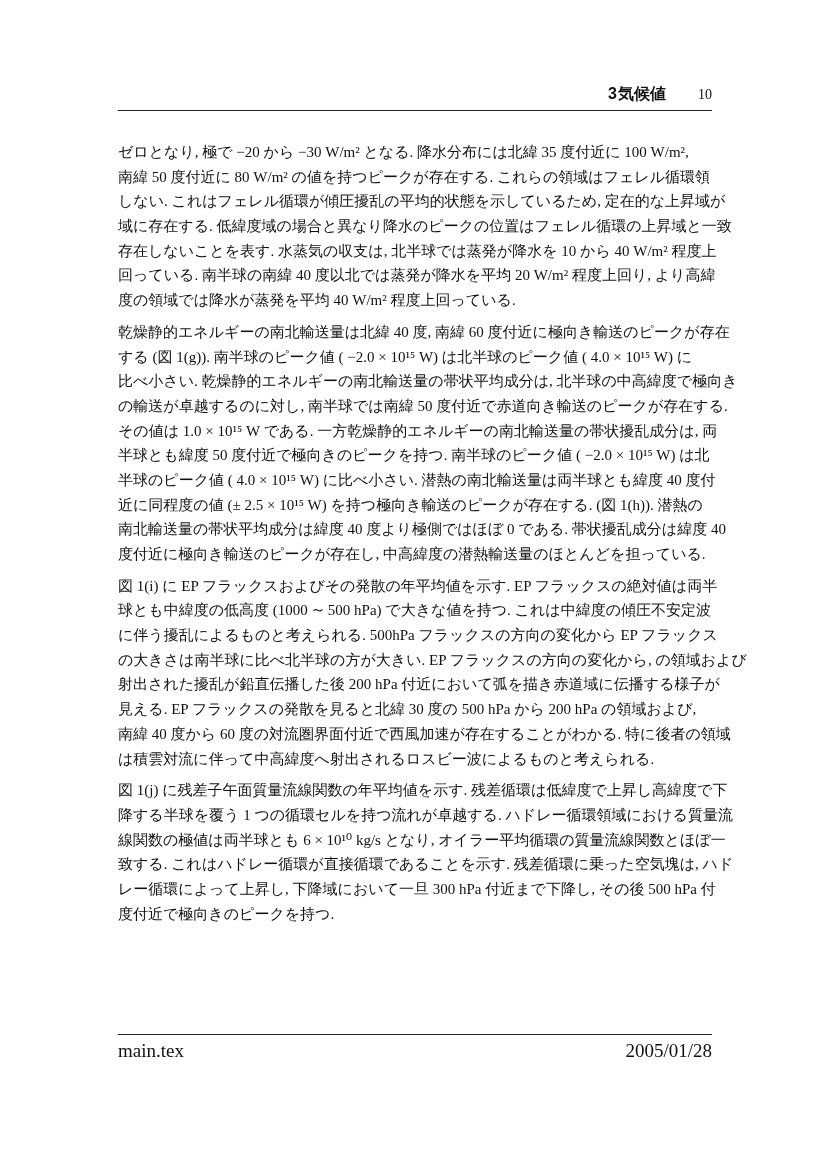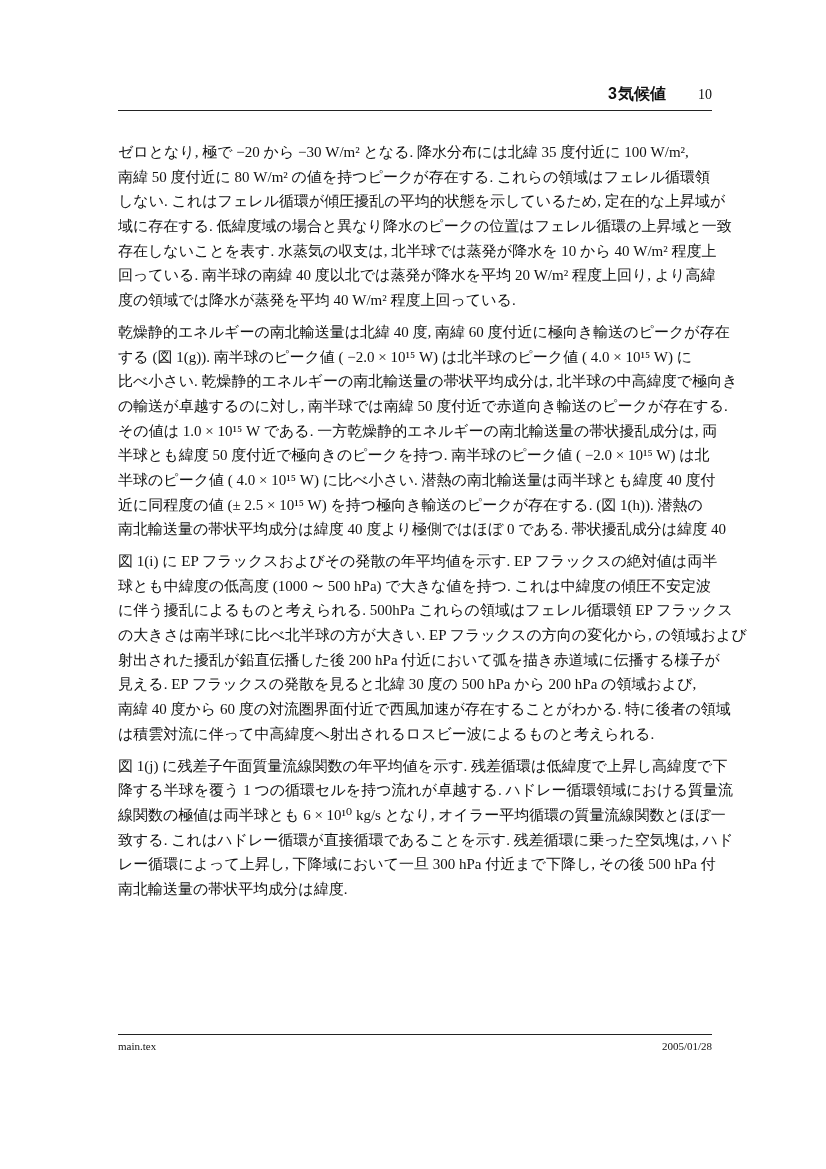--- a/index.html
+++ b/index.html
@@ -57,21 +57,21 @@
     position: absolute;
     left: 118px;
     top: 1034px;
     width: 594px;
     box-sizing: border-box;
     border-top: 1px solid #222222;
     padding-top: 5px;
     display: flex;
     justify-content: space-between;
     align-items: baseline;
-    font-size: 11px;
+    font-size: 19px;
   }
 </style>
 </head>
 <body>
 
 <div class="page">
 
   <div class="header">
     <span class="sec-num">3</span>
     <span class="sec-title">気候値</span>
@@ -93,40 +93,41 @@
     <div class="para">
       <div class="line">乾燥静的エネルギーの南北輸送量は北緯 40 度, 南緯 60 度付近に極向き輸送のピークが存在</div>
       <div class="line">する (図 1(g)). 南半球のピーク値 ( −2.0 × 10¹⁵ W) は北半球のピーク値 ( 4.0 × 10¹⁵ W) に</div>
       <div class="line">比べ小さい. 乾燥静的エネルギーの南北輸送量の帯状平均成分は, 北半球の中高緯度で極向き</div>
       <div class="line">の輸送が卓越するのに対し, 南半球では南緯 50 度付近で赤道向き輸送のピークが存在する.</div>
       <div class="line">その値は 1.0 × 10¹⁵ W である. 一方乾燥静的エネルギーの南北輸送量の帯状擾乱成分は, 両</div>
       <div class="line">半球とも緯度 50 度付近で極向きのピークを持つ. 南半球のピーク値 ( −2.0 × 10¹⁵ W) は北</div>
       <div class="line">半球のピーク値 ( 4.0 × 10¹⁵ W) に比べ小さい. 潜熱の南北輸送量は両半球とも緯度 40 度付</div>
       <div class="line">近に同程度の値 (± 2.5 × 10¹⁵ W) を持つ極向き輸送のピークが存在する. (図 1(h)). 潜熱の</div>
       <div class="line">南北輸送量の帯状平均成分は緯度 40 度より極側ではほぼ 0 である. 帯状擾乱成分は緯度 40</div>
+      <div class="line">度付近に極向き輸送のピークが存在し, 中高緯度の潜熱輸送量のほとんどを担っている.</div>
     </div>
 
     <div class="para">
       <div class="line">図 1(i) に EP フラックスおよびその発散の年平均値を示す. EP フラックスの絶対値は両半</div>
       <div class="line">球とも中緯度の低高度 (1000 ∼ 500 hPa) で大きな値を持つ. これは中緯度の傾圧不安定波</div>
-      <div class="line">に伴う擾乱によるものと考えられる. 500hPa これらの領域はフェレル循環領 EP フラックス</div>
+      <div class="line">に伴う擾乱によるものと考えられる. 500hPa フラックスの方向の変化から EP フラックス</div>
       <div class="line">の大きさは南半球に比べ北半球の方が大きい. EP フラックスの方向の変化から, の領域および</div>
       <div class="line">射出された擾乱が鉛直伝播した後 200 hPa 付近において弧を描き赤道域に伝播する様子が</div>
       <div class="line">見える. EP フラックスの発散を見ると北緯 30 度の 500 hPa から 200 hPa の領域および,</div>
       <div class="line">南緯 40 度から 60 度の対流圏界面付近で西風加速が存在することがわかる. 特に後者の領域</div>
       <div class="line">は積雲対流に伴って中高緯度へ射出されるロスビー波によるものと考えられる.</div>
     </div>
 
     <div class="para">
       <div class="line">図 1(j) に残差子午面質量流線関数の年平均値を示す. 残差循環は低緯度で上昇し高緯度で下</div>
       <div class="line">降する半球を覆う 1 つの循環セルを持つ流れが卓越する. ハドレー循環領域における質量流</div>
       <div class="line">線関数の極値は両半球とも 6 × 10¹⁰ kg/s となり, オイラー平均循環の質量流線関数とほぼ一</div>
       <div class="line">致する. これはハドレー循環が直接循環であることを示す. 残差循環に乗った空気塊は, ハド</div>
       <div class="line">レー循環によって上昇し, 下降域において一旦 300 hPa 付近まで下降し, その後 500 hPa 付</div>
-      <div class="line">南北輸送量の帯状平均成分は緯度.</div>
+      <div class="line">度付近で極向きのピークを持つ.</div>
     </div>
 
   </div>
 
   <div class="footer">
     <span>main.tex</span>
     <span>2005/01/28</span>
   </div>
 
 </div>

